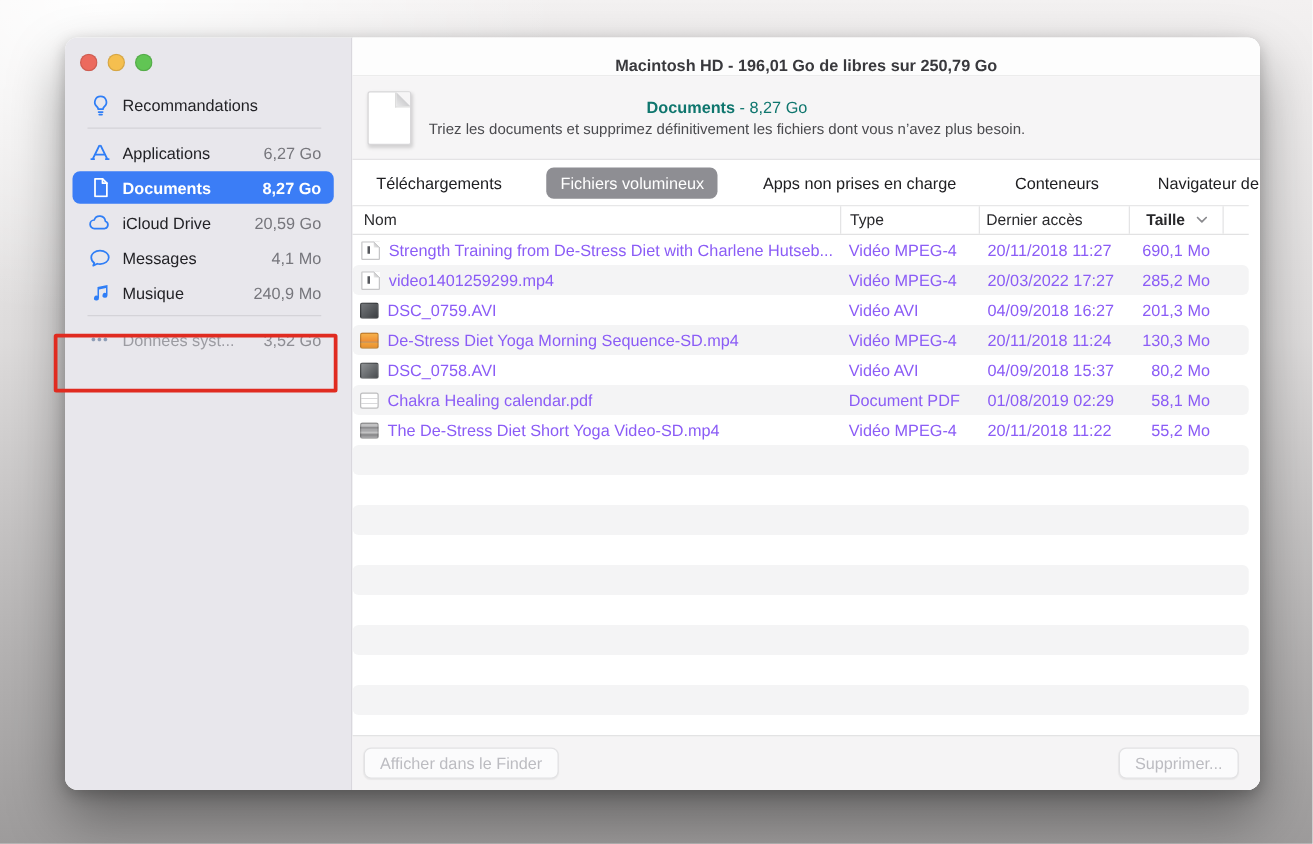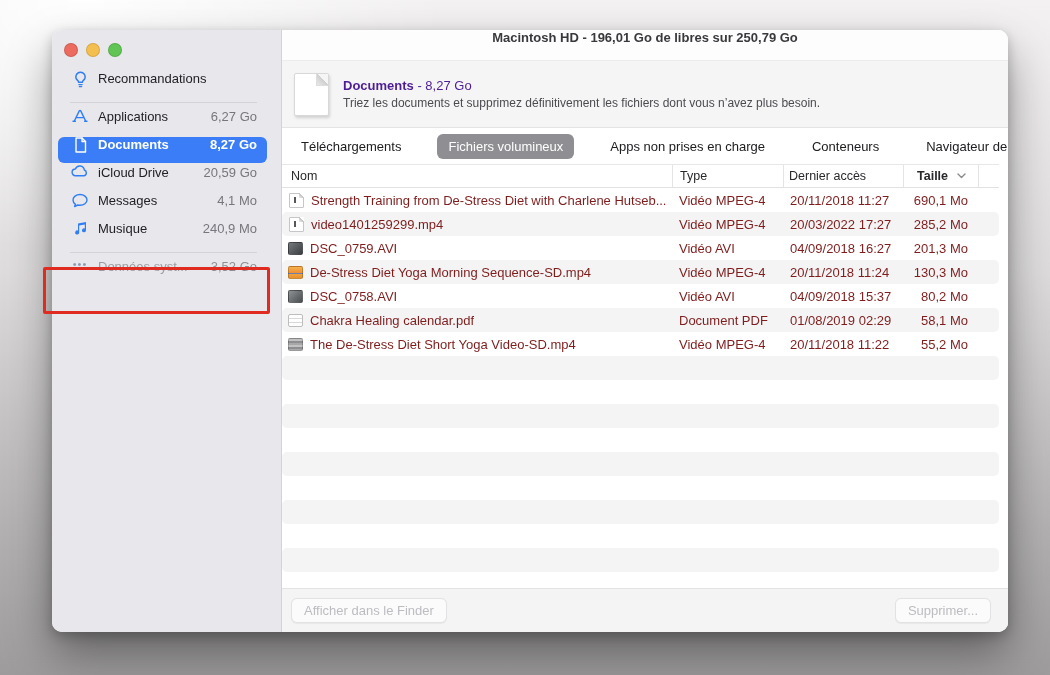--- a/index.html
+++ b/index.html
@@ -23,70 +23,70 @@
   
   .sidebar{width:230px;flex:0 0 230px;background:#e8e7ec;border-right:1px solid #d3d2d7;box-sizing:border-box;}
   .traffic{display:flex;gap:8px;padding:9px 0 0 12px;height:22px;align-items:center;}
   .light{width:12px;height:12px;border-radius:50%;}
   .light.red{background:#ec6a5e;border:.5px solid rgba(0,0,0,.12);}
   .light.yellow{background:#f5bf4f;border:.5px solid rgba(0,0,0,.12);}
   .light.green{background:#61c554;border:.5px solid rgba(0,0,0,.12);}
   .side-list{padding:10px 14px 0 6px;}
   .side-item{
     height:26px;margin-bottom:2px;border-radius:6px;
-    display:flex;align-items:flex-start;padding:0 10px 0 12px;box-sizing:border-box;
+    display:flex;align-items:center;padding:0 10px 0 12px;box-sizing:border-box;
     font-size:13px;color:#222226;
   }
   .side-item .s-icon{width:20px;display:flex;justify-content:center;align-items:center;margin-right:8px;}
   .side-item .s-label{flex:1;white-space:nowrap;overflow:hidden;}
   .side-item .s-size{color:#76767c;font-size:13px;}
   .side-item.selected{background:#3b7df6;color:#fff;font-weight:700;}
   .side-item.selected .s-size{color:#fff;font-weight:700;}
   .side-item.disabled{color:#9c9ca2;}
   .side-item.disabled .s-size{color:#8e8e94;}
   .side-divider{height:1px;background:#d4d3d8;margin:5px 10px 6px 12px;}
   .dots-icon{color:#7f9cc6;font-size:11px;letter-spacing:1px;line-height:10px;}
   
   .main{flex:1;display:flex;flex-direction:column;background:#fff;min-width:0;}
-  .titlebar{height:30px;flex:0 0 30px;display:flex;align-items:flex-start;justify-content:center;
+  .titlebar{height:30px;flex:0 0 30px;display:flex;align-items:flex-end;justify-content:center;
     background:#fdfdfd;border-bottom:1px solid #ececec;}
   .titlebar .title{font-size:13px;font-weight:700;color:#39393d;}
   .headerblock{height:67px;flex:0 0 67px;background:#f6f5f6;border-bottom:1px solid #e4e3e5;
     display:flex;align-items:center;padding-left:12px;box-sizing:border-box;}
   .doc-big{
     width:33px;height:41px;background:#fff;border:1px solid #d8d7d9;border-radius:2px;
     position:relative;margin-right:14px;box-shadow:1px 2px 3px rgba(0,0,0,.15);
   }
   .doc-big::after{
     content:"";position:absolute;top:0;right:0;width:11px;height:11px;
     background:linear-gradient(225deg,#f6f5f6 48%,#cfcfd1 50%,#e9e9ea 100%);
     border-left:1px solid #ddd;border-bottom:1px solid #ddd;
   }
-  .h-text .h-line1{font-size:13px;color:#4c1d95;}
+  .h-text .h-line1{font-size:13px;color:#0f766e;text-align:center;}
   .h-text .h-line1 b{font-weight:700;}
   .h-text .h-line2{font-size:12px;color:#4b4b4f;margin-top:3px;}
   
   .tabbar{height:36px;flex:0 0 36px;display:flex;align-items:center;gap:25px;padding-left:8px;background:#fff;}
   .tab{font-size:13px;color:#202023;padding:5px 11px;border-radius:6px;white-space:nowrap;}
   .tab.selected{background:#8e8e93;color:#fff;}
   
   .thead{
     height:24px;flex:0 0 24px;display:flex;align-items:center;
     border-top:1px solid #e7e7e8;border-bottom:1px solid #e2e2e3;
     font-size:12.5px;color:#29292c;box-sizing:border-box;margin-right:9px;
   }
   .th{display:flex;align-items:center;height:100%;box-sizing:border-box;}
   .th.c-name{flex:1;padding-left:9px;}
   .th.c-type{width:111px;border-left:1px solid #e4e4e5;padding-left:7px;}
   .th.c-date{width:120px;border-left:1px solid #e4e4e5;padding-left:5px;}
   .th.c-size{width:75px;border-left:1px solid #e4e4e5;padding-left:13px;font-weight:700;}
   .th.c-trail{width:21px;border-left:1px solid #e4e4e5;}
   .sort-chevron{margin-left:9px;display:flex;align-items:center;}
   .rows{flex:1;overflow:hidden;padding-right:9px;}
-  .trow{height:24px;display:flex;align-items:center;font-size:13px;color:#7f1d1d;border-radius:5px;}
+  .trow{height:24px;display:flex;align-items:center;font-size:13px;color:#8b5cf6;border-radius:5px;}
   .trow.shaded{background:#f4f4f5;}
   .cell{box-sizing:border-box;white-space:nowrap;overflow:hidden;}
   .cell.c-name{flex:1;display:flex;align-items:center;padding-left:6px;min-width:0;}
   .cell.c-name .f-icon{width:15px;height:15px;flex:0 0 15px;margin-right:7px;position:relative;}
   .cell.c-name .f-label{overflow:hidden;text-overflow:ellipsis;}
   .cell.c-type{width:111px;padding-left:7px;}
   .cell.c-date{width:120px;padding-left:7px;}
   .cell.c-size{width:75px;text-align:right;padding-right:10px;}
   .cell.c-trail{width:21px;}
   

